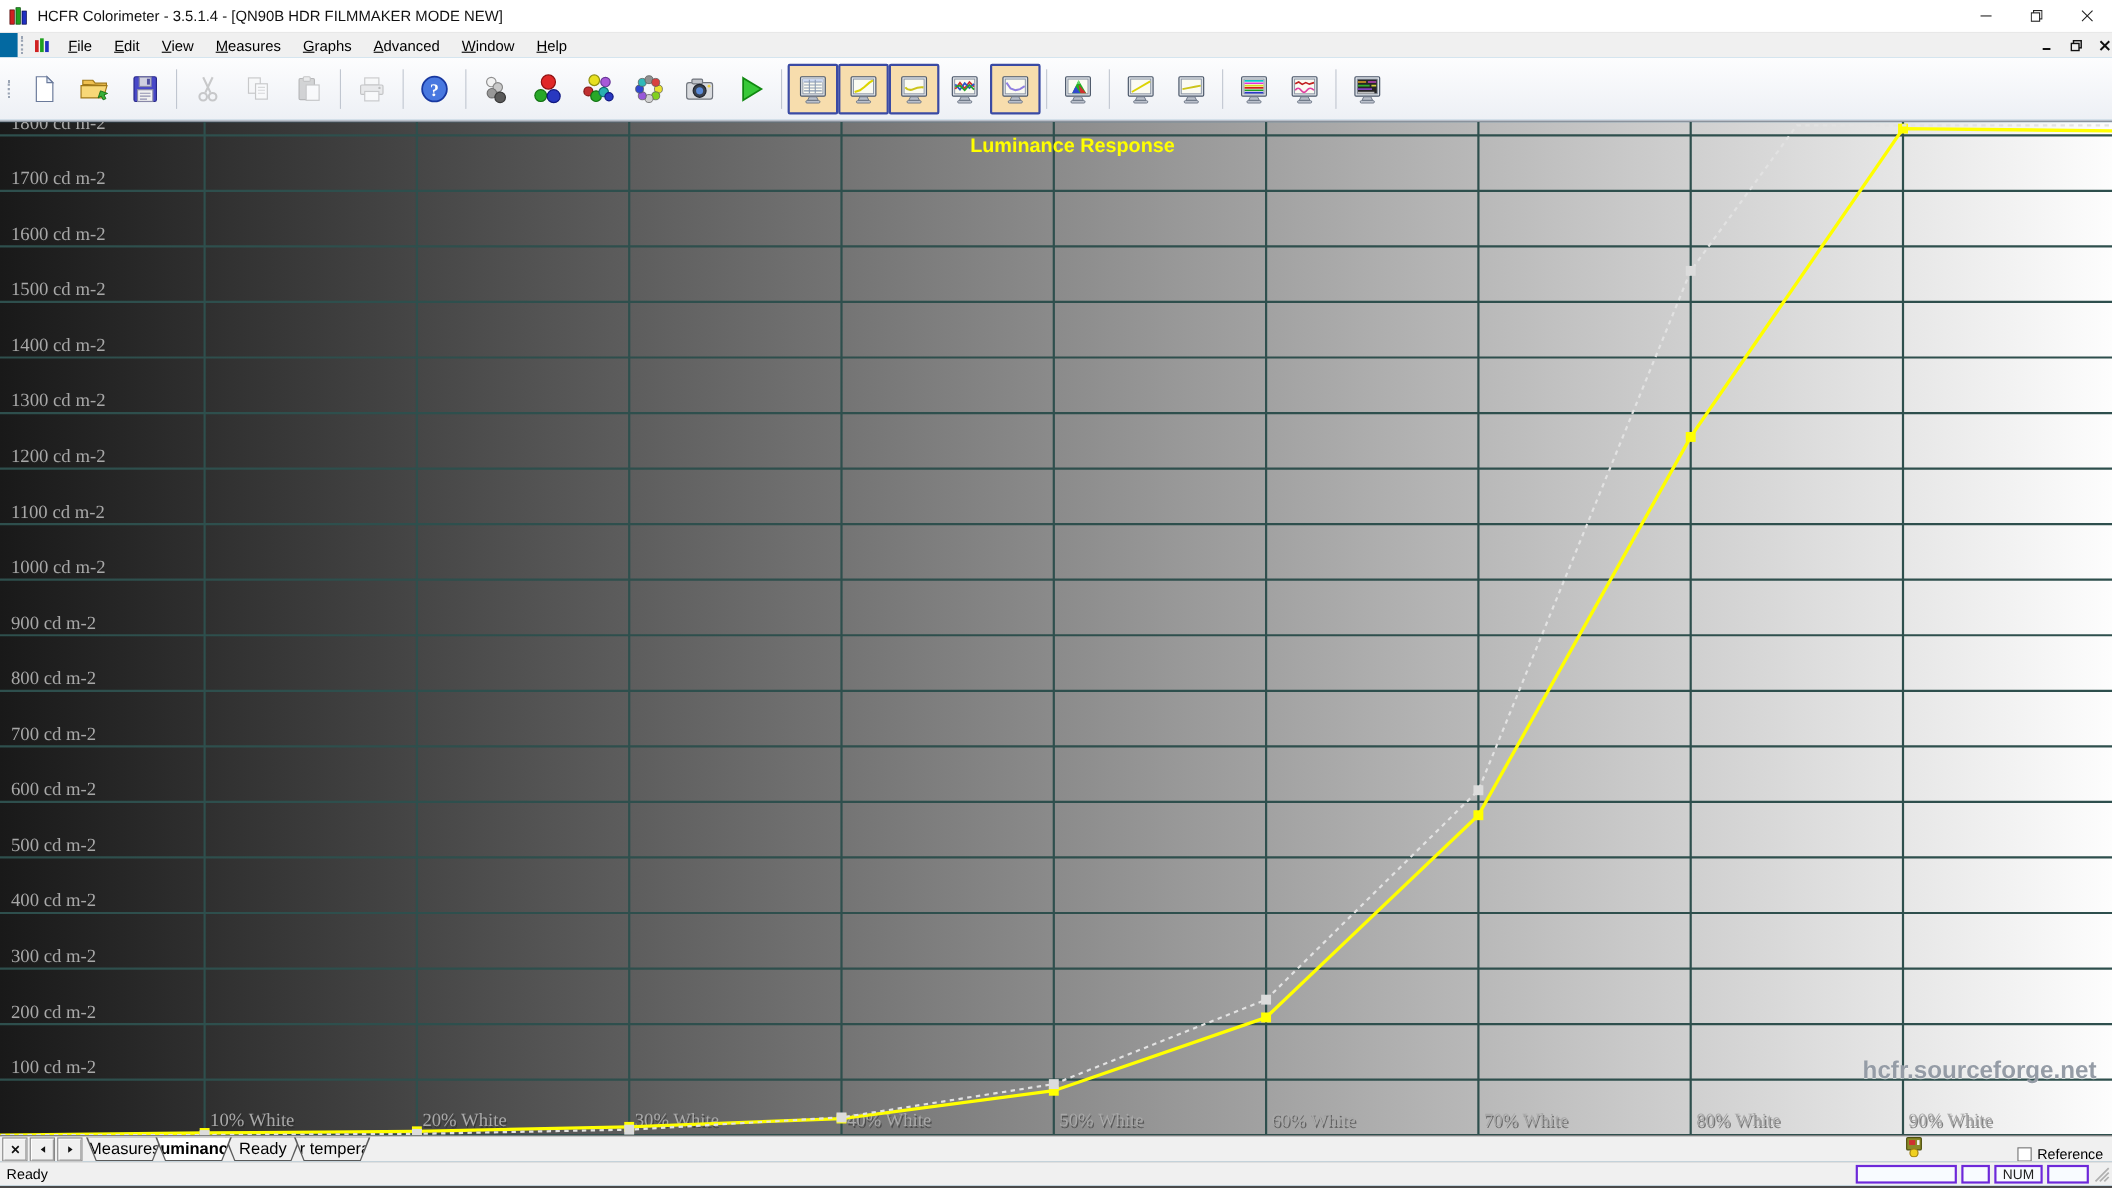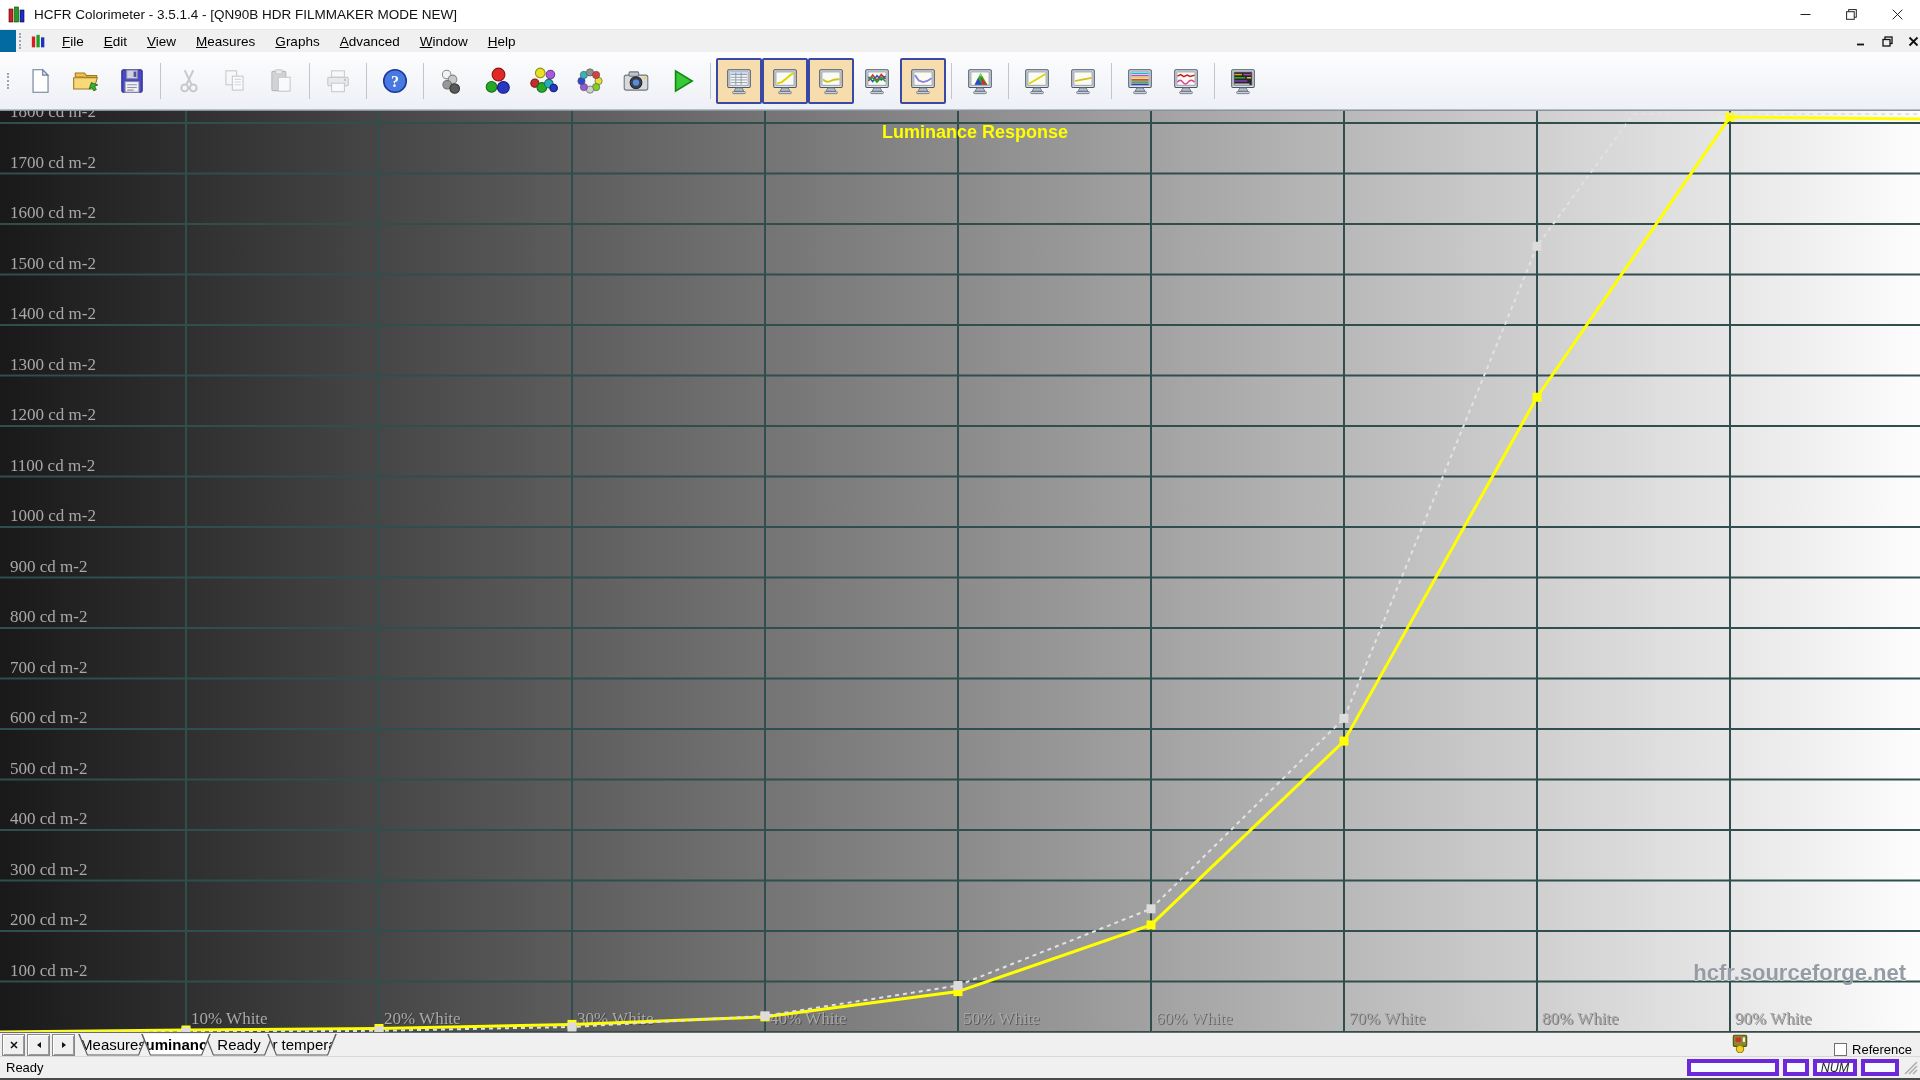--- a/index.html
+++ b/index.html
@@ -65,22 +65,22 @@
   .tab.active .fg{background:#ffffff;font-weight:bold;}
   .tab-right{margin-left:auto;display:flex;align-items:flex-end;margin-right:8px;gap:84px;}
   .refcheck{display:flex;align-items:center;gap:5px;font-size:13px;color:#000;}
   .refcheck .box{width:13px;height:13px;background:#fff;border:1px solid #707070;box-sizing:border-box;}
 
   
   .statusbar{position:absolute;top:1056px;left:0;width:100%;height:22px;background:#f0f0f0;
     border-top:1px solid #d8d8d8;display:flex;align-items:center;font-size:13px;color:#000;box-sizing:border-box;}
   .statusbar .msg{margin-left:6px;}
   .spanels{margin-left:auto;display:flex;gap:4px;align-items:center;margin-right:4px;}
-  .spanel{height:17px;background:#f8fbff;border:4px solid #6d28d9;box-sizing:border-box;
-    display:flex;align-items:center;justify-content:center;font-size:12.5px;color:#222;font-style:italic;}
+  .spanel{height:17px;background:#f8fbff;border:2px solid #6d28d9;box-sizing:border-box;
+    display:flex;align-items:center;justify-content:center;font-size:12.5px;color:#222;}
   .spanel:nth-child(1){width:92px;}.spanel:nth-child(2){width:26px;}
   .spanel:nth-child(3){width:44px;}.spanel:nth-child(4){width:38px;}
   .grip{width:16px;height:16px;margin-right:1px;}
 </style>
 </head>
 <body>
 
 <div class="win">
 
   <div class="titlebar">

